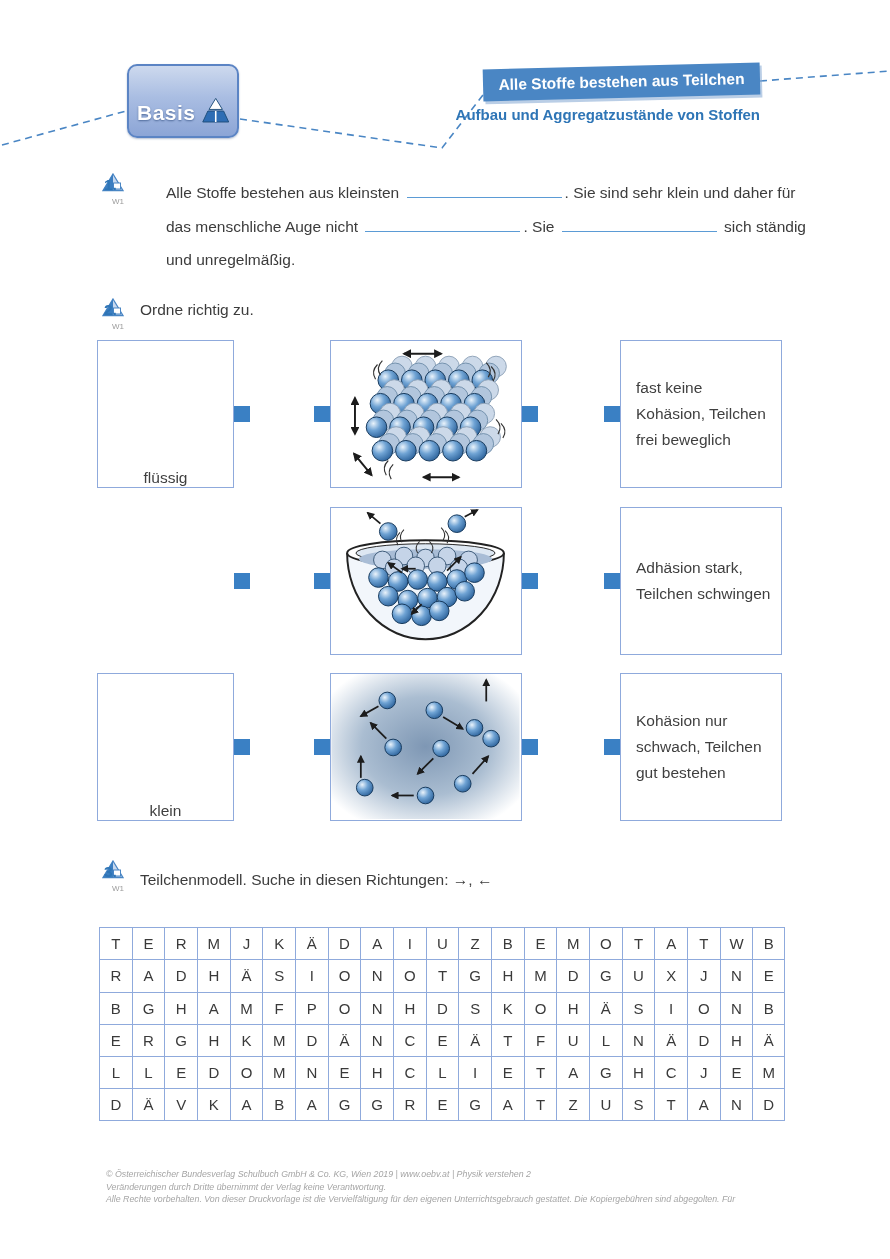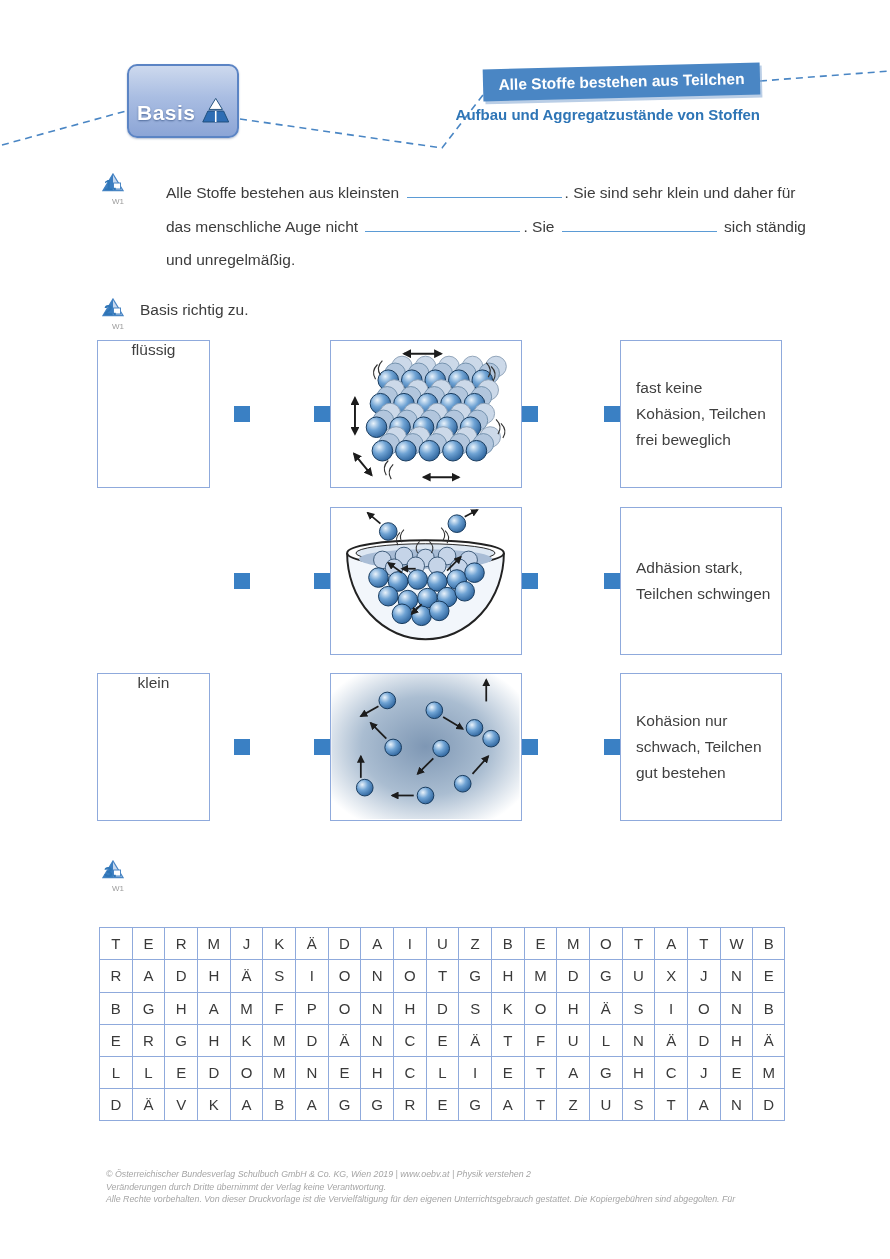--- a/index.html
+++ b/index.html
@@ -38,21 +38,21 @@
   .task-text { position:absolute; font-size:15.5px; color:#3c3c3c; }
   
   .t1-body { left:140px; top:176px; width:642px; line-height:33.5px;margin-left:26px; }
   .blank {
     display:inline-block; width:155px; height:13px; margin:0 3px;
     border-bottom:1.4px solid #5b9bd5; vertical-align:baseline;
   }
   
   .match-row { position:absolute; left:97px; width:685px; height:148px; }
   .mbox { position:absolute; top:0; height:148px; background:#fff; border:1.4px solid #8faadc; }
-  .box-left  { left:0;     width:113px; display:flex; align-items:flex-start; justify-content:center; font-size:15.5px; }
+  .box-left  { left:0;     width:137px; display:flex; align-items:flex-end; justify-content:center; font-size:15.5px; }
   .box-mid   { left:233px; width:192px; }
   .box-right { left:523px; width:162px; display:flex; flex-direction:column; justify-content:center;
                padding:6px 8px 6px 15px; font-size:15.5px; line-height:26px;align-items:center; }
   .conn { position:absolute; top:66px; width:16px; height:16px; background:#3a80c4; }
   .c1 { left:137px; } .c2 { left:217px; } .c3 { left:425px; } .c4 { left:507px; }
   .box-mid svg { display:block; width:189px; height:145px; }
   
   .word-grid {
     position:absolute; left:99px; top:927px; width:686px;
     display:grid; grid-template-columns:repeat(21,1fr);
@@ -114,21 +114,21 @@
 
   <div class="marker" style="left:84px; top:298px;">
     <svg width="22" height="19" viewBox="0 0 22 19">
       <polygon points="11,1 21,17.5 1,17.5" fill="#c8d9ef" stroke="#4a86c4" stroke-width="1.3"></polygon>
       <path d="M11,1 L1,17.5 L11,17.5 Z" fill="#3c7ec0"></path>
       <rect x="11.5" y="10" width="7" height="6" fill="#ffffff" stroke="#4a86c4" stroke-width="1"></rect>
     </svg>
     <div class="w-tag">W1</div>
   </div>
   <div class="task-num" style="left:104px; top:301px;">2.</div>
-  <div class="task-text" style="left:140px; top:301px;">Basis richtig zu.</div>
+  <div class="task-text" style="left:140px; top:301px;">Ordne richtig zu.</div>
 
   <div class="match-row" style="top:340px;">
     <div class="mbox box-left">
       <span>flüssig</span>
     </div>
     <div class="conn c1"></div>
     <div class="conn c2"></div>
     <div class="mbox box-mid">
       <svg viewBox="0 0 192 148">
         <defs>
@@ -358,20 +358,21 @@
   <div class="marker" style="left:84px; top:860px;">
     <svg width="22" height="19" viewBox="0 0 22 19">
       <polygon points="11,1 21,17.5 1,17.5" fill="#c8d9ef" stroke="#4a86c4" stroke-width="1.3"></polygon>
       <path d="M11,1 L1,17.5 L11,17.5 Z" fill="#3c7ec0"></path>
       <rect x="11.5" y="10" width="7" height="6" fill="#ffffff" stroke="#4a86c4" stroke-width="1"></rect>
     </svg>
     <div class="w-tag">W1</div>
   </div>
   <div class="task-num" style="left:104px; top:863px;">3.</div>
   <div class="task-text" style="left:140px; top:863px; width:660px; line-height:33px;">
+    <div>Teilchenmodell. Suche in diesen Richtungen: →, ←</div>
   </div>
 
   <div class="word-grid">
       <div class="cell">T</div>
       <div class="cell">E</div>
       <div class="cell">R</div>
       <div class="cell">M</div>
       <div class="cell">J</div>
       <div class="cell">K</div>
       <div class="cell">Ä</div>

